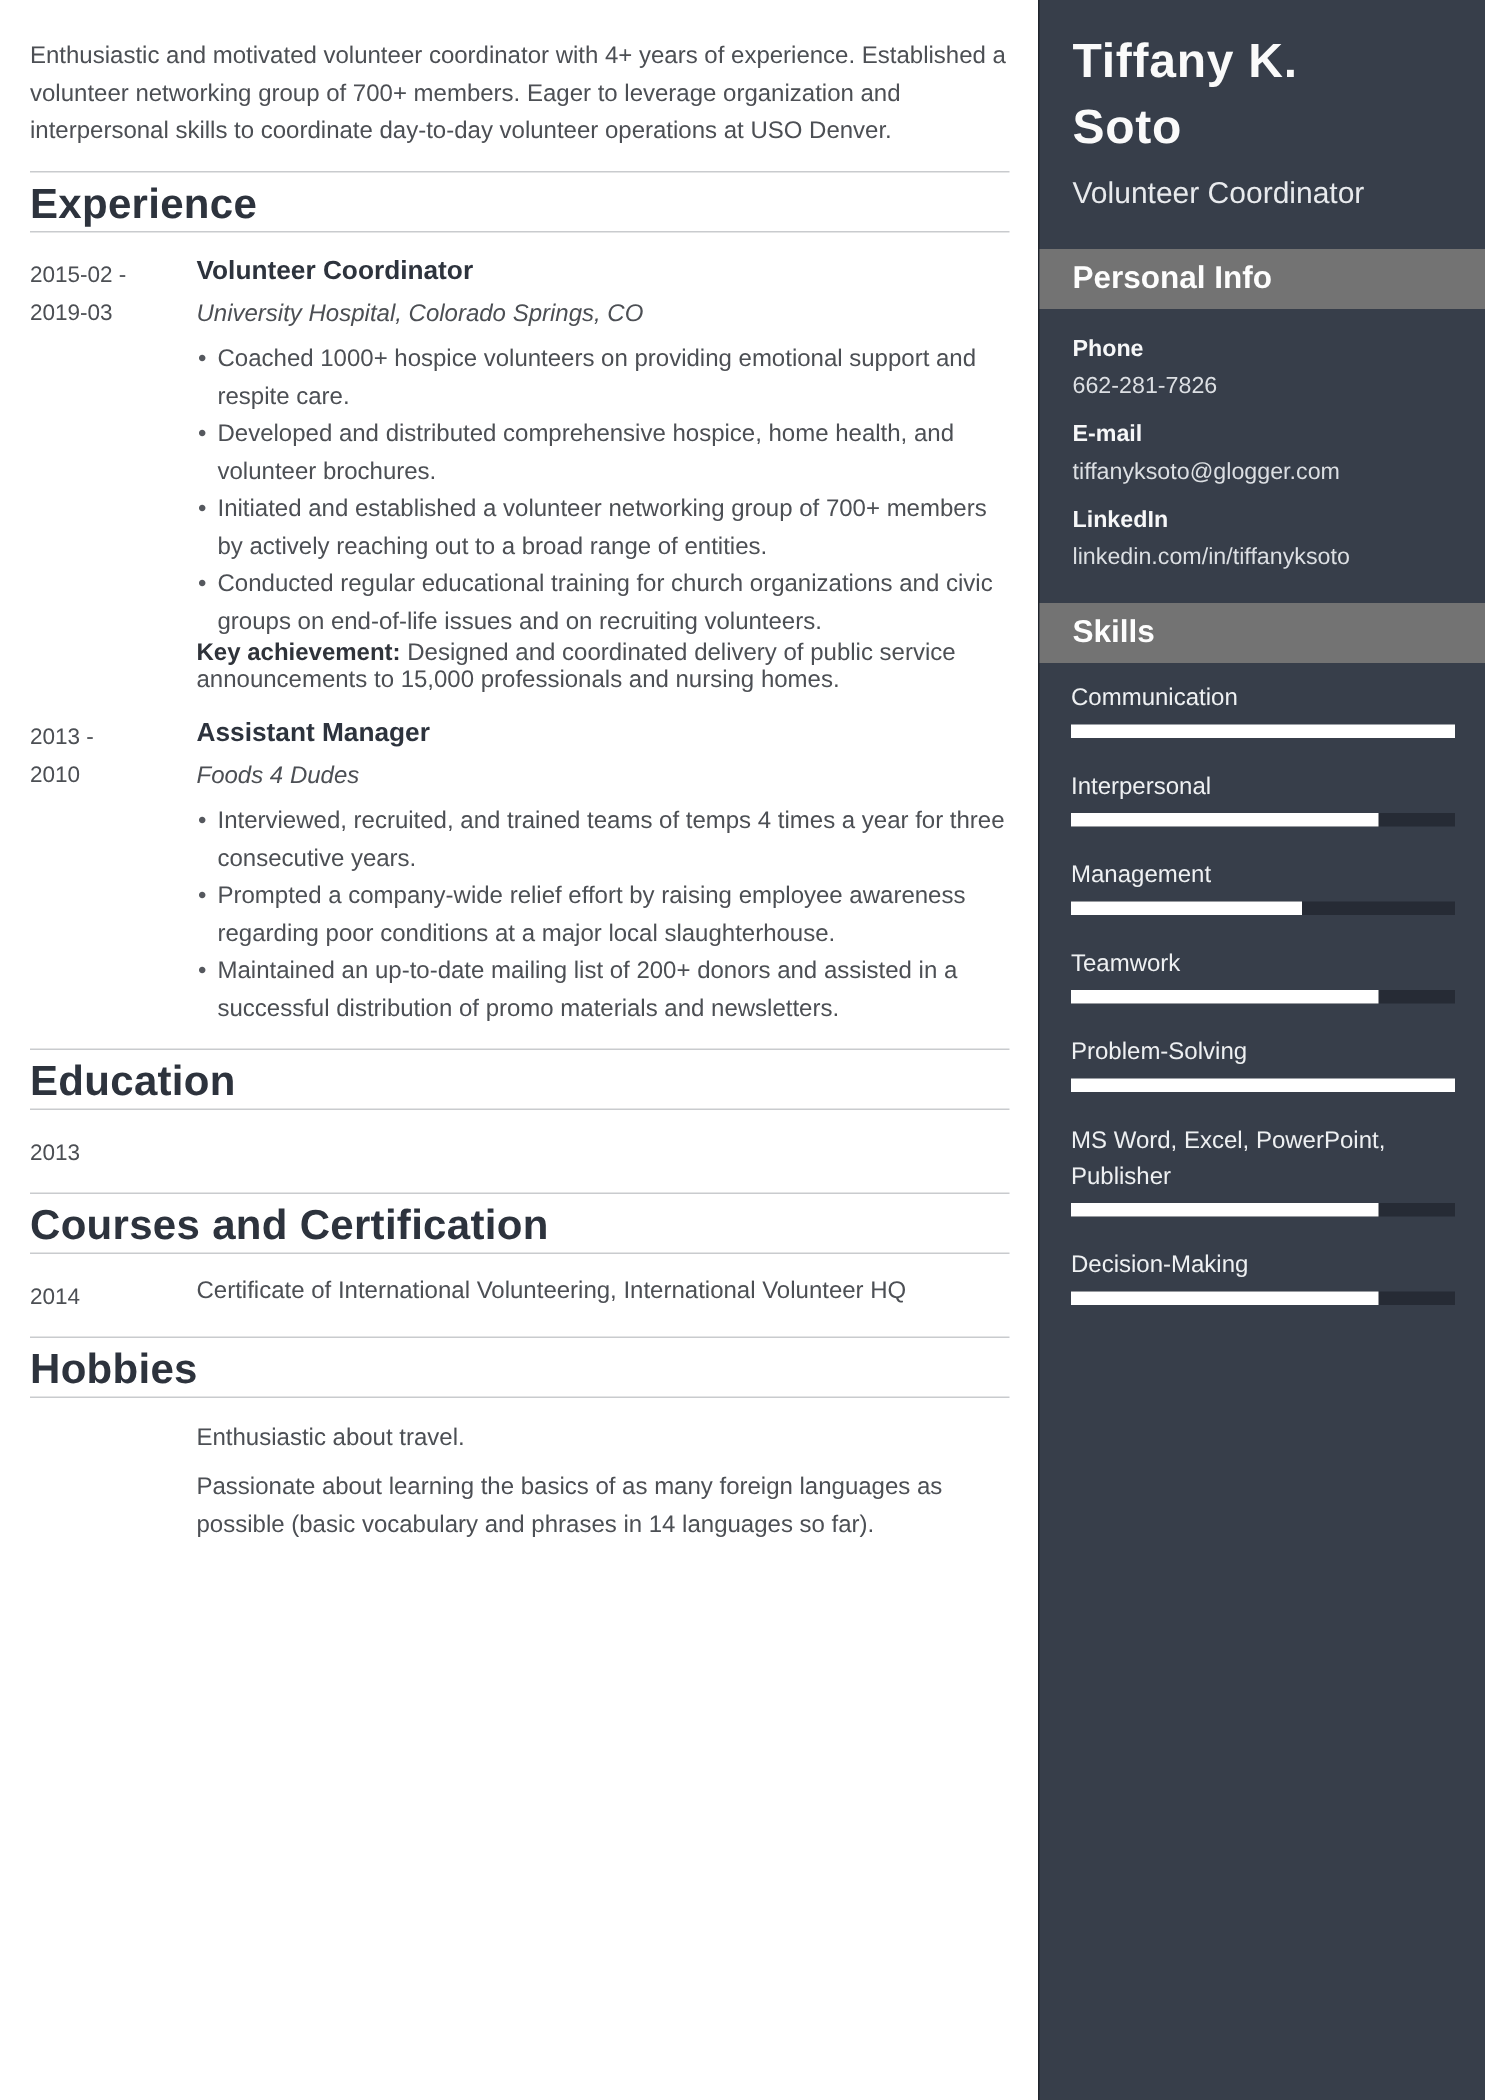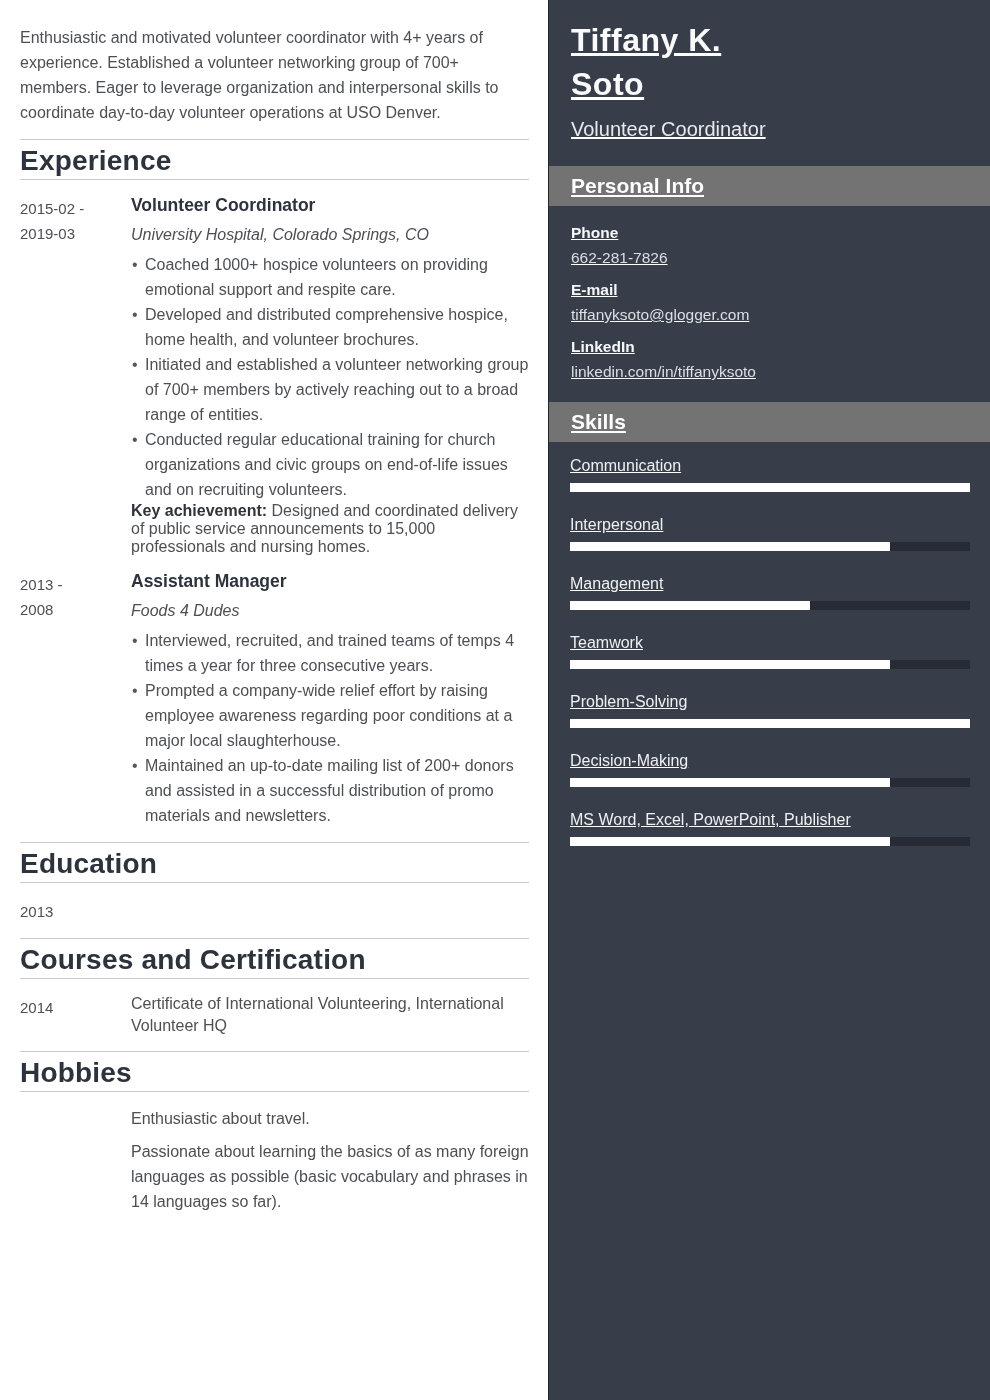--- a/index.html
+++ b/index.html
@@ -6,21 +6,21 @@
   html, body { margin: 0; padding: 0; background: #ffffff; }
   .page {
     width: 990px; height: 1400px;
     display: flex;
     font-family: "Liberation Sans", "DejaVu Sans", sans-serif;
     background: #ffffff;
     overflow: hidden;
   }
 
   
-  .main { width: 548px; padding: 25px 19px 12px 20px; }
+  .main { width: 692px; padding: 25px 19px 12px 20px; }
   .summary {
     margin: 0 0 14px 0;
     font-size: 16px; line-height: 25px; color: #4c4f54;
   }
   .sec-heading {
     margin: 0;
     border-top: 1px solid #c9cbce;
     border-bottom: 1px solid #c9cbce;
     padding: 8px 0 6px 0;
     font-size: 28px; line-height: 25px; font-weight: bold;
@@ -59,21 +59,20 @@
   }
   .plain-text { margin: 0; font-size: 16px; line-height: 22px; color: #4c4f54; }
   .hobby-par { margin: 0 0 8px 0; font-size: 16px; line-height: 25px; color: #4c4f54; }
 
   
   .sidebar {
     flex: 1;
     background: #373e4a;
     border-left: 1px solid #20242c;
     color: #ffffff;
-    text-decoration: underline;
   }
   .name-block { padding: 18px 20px 24px 22px; }
   .cand-name {
     margin: 0; width: 212px;
     font-size: 32px; line-height: 44px; font-weight: bold;
     color: #fafafa; letter-spacing: .5px;
   }
   .cand-title {
     margin: 10px 0 0 0;
     font-size: 20px; line-height: 26px; font-weight: normal; color: #e8eaed;
@@ -121,21 +120,21 @@
           <li>Initiated and established a volunteer networking group of 700+ members by actively reaching out to a broad range of entities.</li>
           <li>Conducted regular educational training for church organizations and civic groups on end-of-life issues and on recruiting volunteers.</li>
         </ul>
         <p class="key-achievement"><b>Key achievement:</b><span> Designed and coordinated delivery of public service announcements to 15,000 professionals and nursing homes.</span></p>
       </div>
     </div>
 
     <div class="entry last">
       <div class="dates">
         <span>2013 -</span>
-        <span>2008</span>
+        <span>2010</span>
       </div>
       <div class="entry-body">
         <h3 class="job-title">Assistant Manager</h3>
         <p class="company">Foods 4 Dudes</p>
         <ul class="bullets">
           <li>Interviewed, recruited, and trained teams of temps 4 times a year for three consecutive years.</li>
           <li>Prompted a company-wide relief effort by raising employee awareness regarding poor conditions at a major local slaughterhouse.</li>
           <li>Maintained an up-to-date mailing list of 200+ donors and assisted in a successful distribution of promo materials and newsletters.</li>
         </ul>
       </div>
@@ -217,28 +216,28 @@
             <div class="skill-fill" style="width: 80%;"></div>
           </div>
       </div>
       <div class="skill">
         <p class="skill-label">Problem-Solving</p>
         <div class="skill-bar">
             <div class="skill-fill" style="width: 100%;"></div>
           </div>
       </div>
       <div class="skill">
+        <p class="skill-label">MS Word, Excel, PowerPoint, Publisher</p>
+        <div class="skill-bar">
+            <div class="skill-fill" style="width: 80%;"></div>
+          </div>
+      </div>
+      <div class="skill">
         <p class="skill-label">Decision-Making</p>
         <div class="skill-bar">
             <div class="skill-fill" style="width: 80%;"></div>
           </div>
       </div>
-      <div class="skill">
-        <p class="skill-label">MS Word, Excel, PowerPoint, Publisher</p>
-        <div class="skill-bar">
-            <div class="skill-fill" style="width: 80%;"></div>
-          </div>
-      </div>
     </div>
 
   </aside>
 
 </div>
 
 </body></html>

